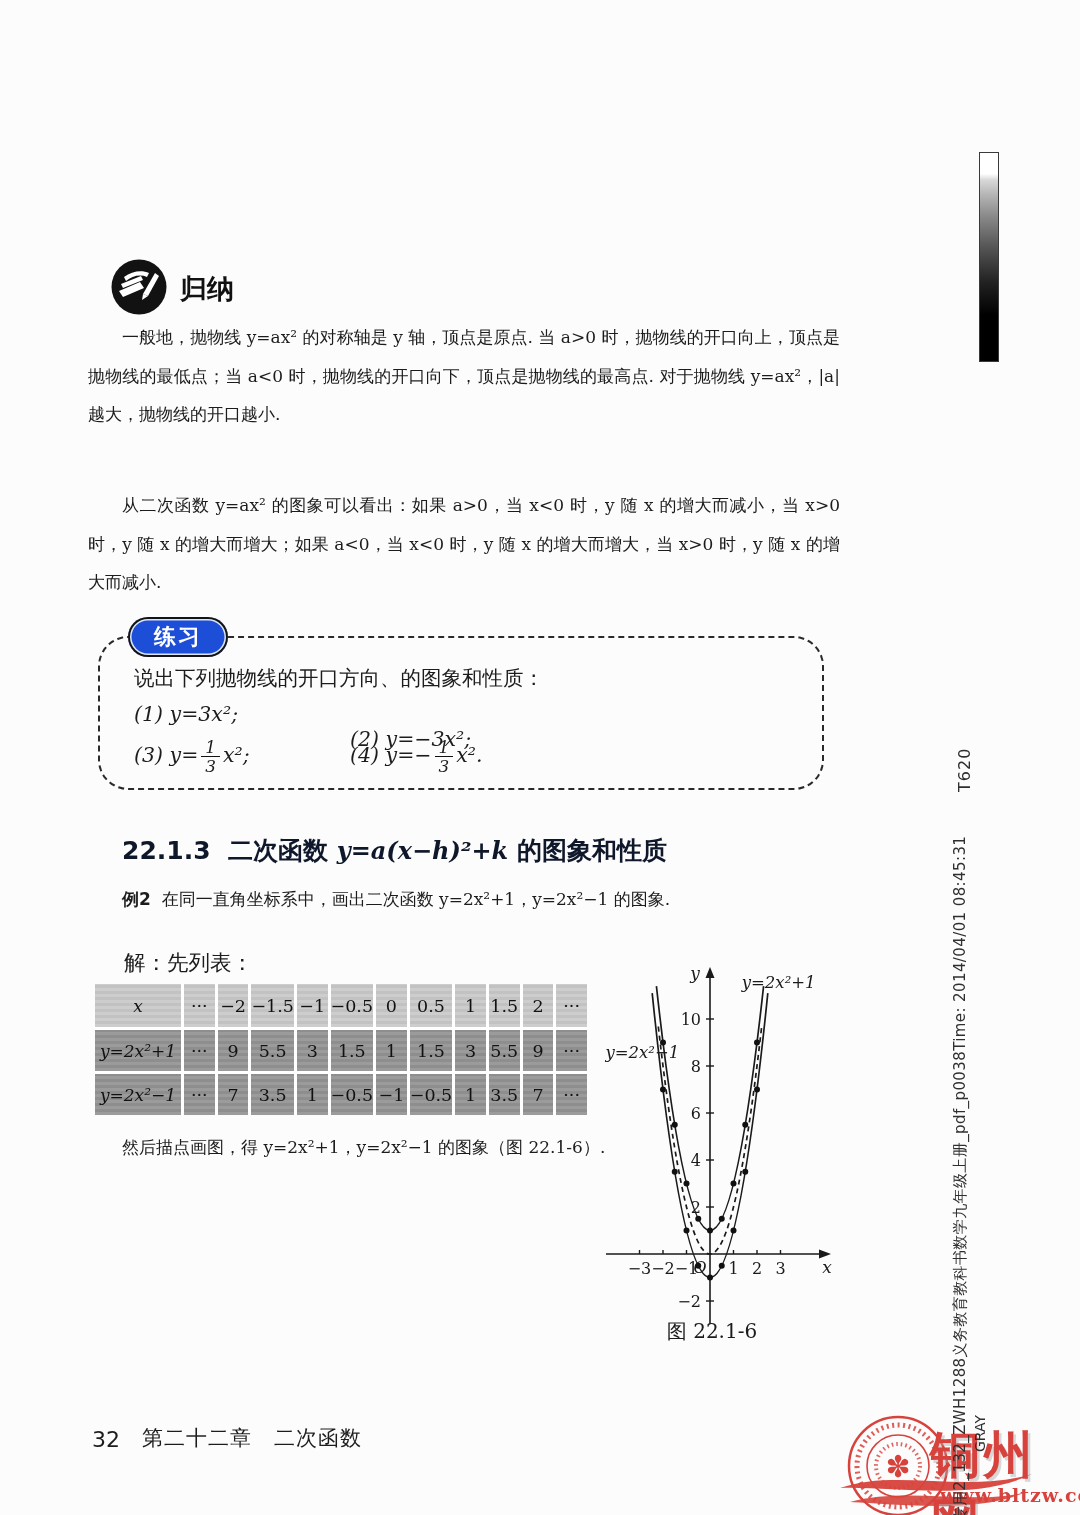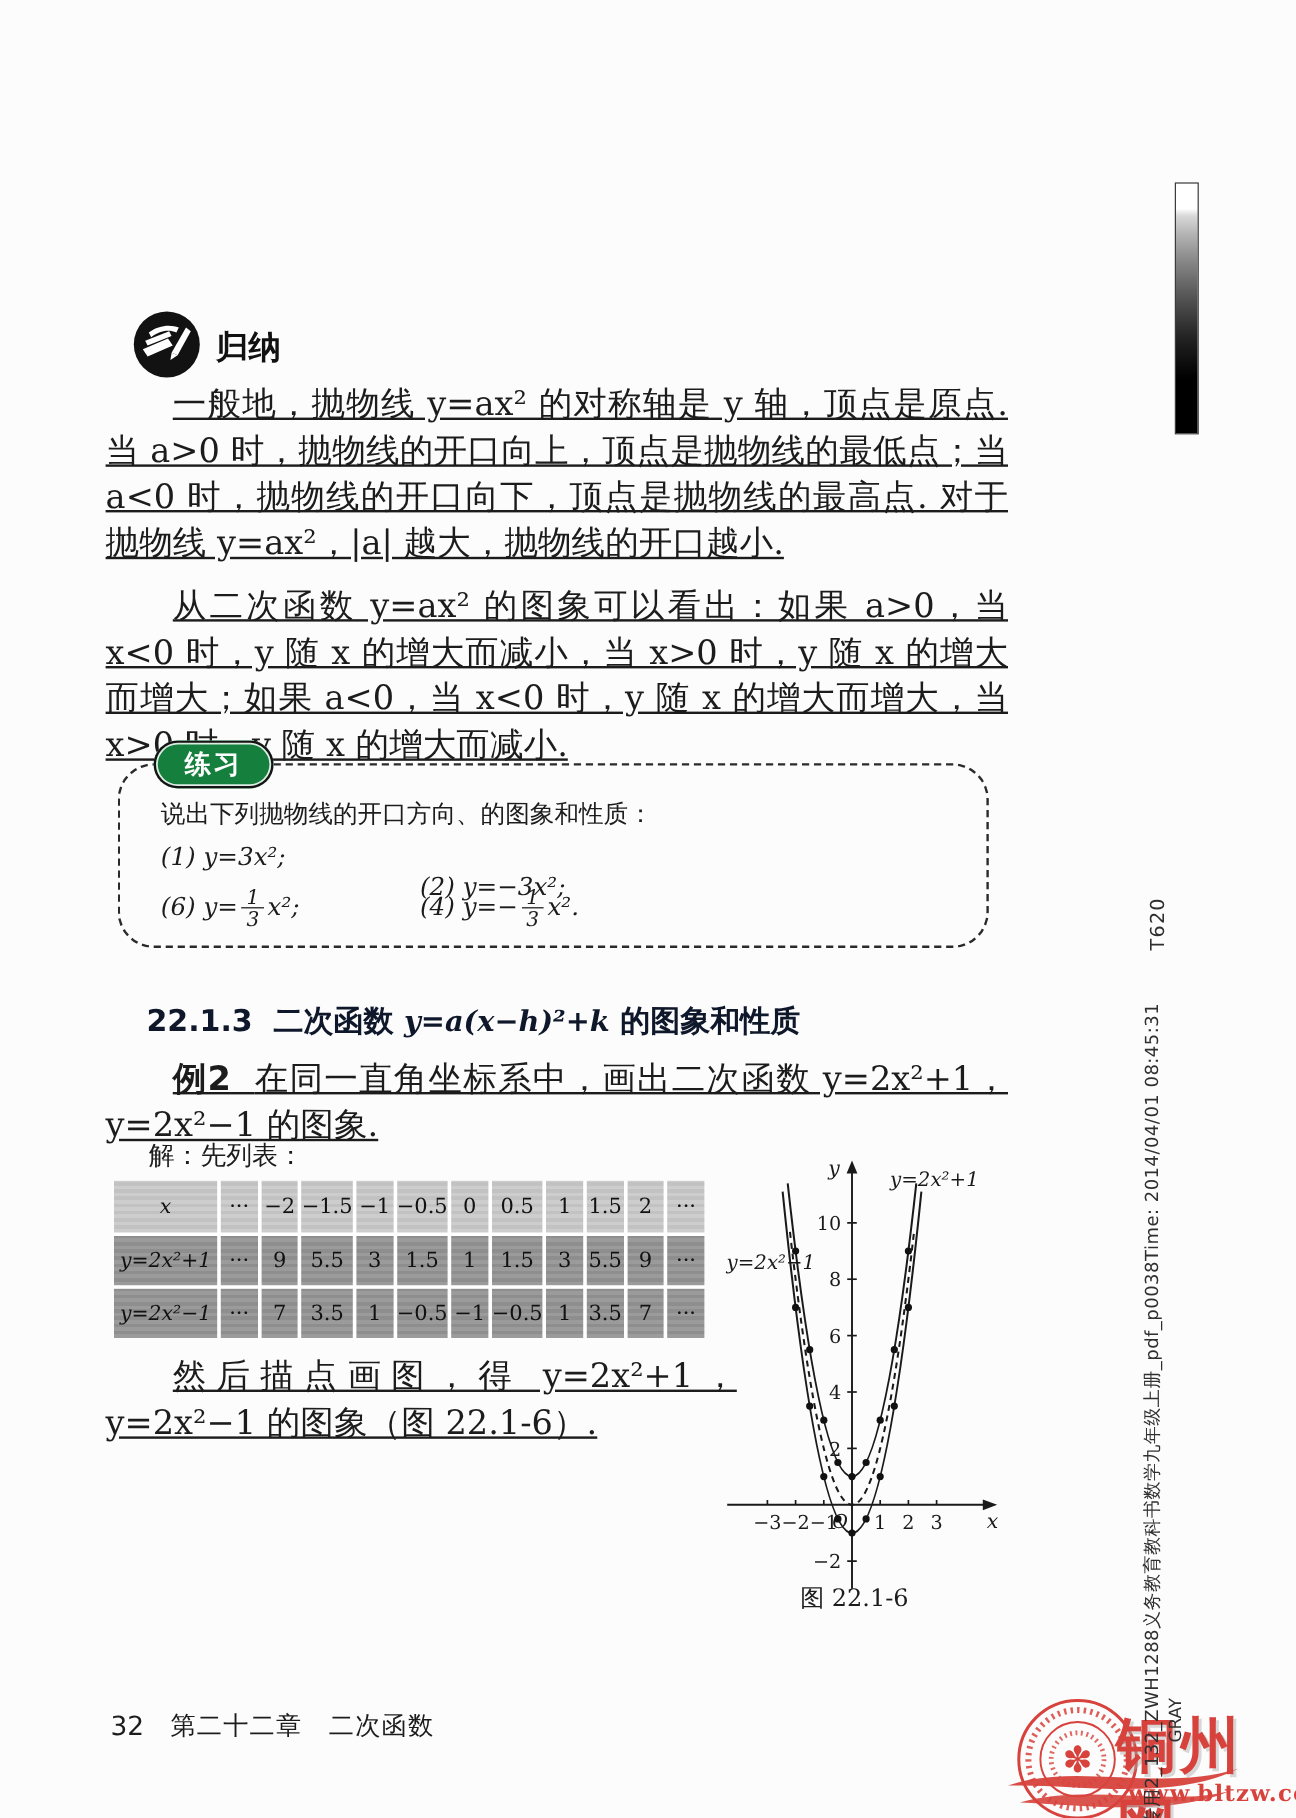--- a/index.html
+++ b/index.html
@@ -2,31 +2,31 @@
 <html><head>
 <meta charset="utf-8">
 <style>
   html,body{margin:0;padding:0;}
   body{
     position:relative;width:1080px;height:1515px;overflow:hidden;
     background:#fcfcfc;color:#1c1c1c;
     font-family:"DejaVu Serif","Liberation Serif",serif;
   }
   .abs{position:absolute;}
-  .para{font-size:28px;line-height:38.5px;text-align:justify;text-indent:2em;text-decoration:underline;}
+  .para{font-size:17px;line-height:38.5px;text-align:justify;text-indent:2em;}
 
   
   #summary-head{left:110px;top:258px;display:flex;align-items:center;text-align:center;}
   #summary-title{font-family:"DejaVu Sans",sans-serif;font-weight:bold;font-size:27px;margin-left:12px;color:#111;}
   #para-summary{left:88px;top:318px;width:752px;}
   #para-observation{left:88px;top:486px;width:752px;}
 
   
   #practice-box{left:98px;top:636px;width:722px;height:150px;border:2.5px dashed #2a2a2a;border-radius:30px;}
-  #practice-badge{position:absolute;left:28px;top:-21px;width:100px;height:40px;background:#15803d;border-radius:21px;
+  #practice-badge{position:absolute;left:28px;top:-21px;width:100px;height:40px;background:#1d4ed8;border-radius:21px;
     color:#fff;font-family:"DejaVu Sans",sans-serif;font-weight:bold;font-size:22px;display:flex;align-items:center;justify-content:center;
     box-shadow:inset 0 0 0 2px #141414, inset 0 0 0 3.5px rgba(255,255,255,.85);letter-spacing:2px;}
   #practice-prompt{position:absolute;left:34px;top:26px;font-size:20.5px;}
   .practice-item{position:absolute;font-size:20.5px;font-style:italic;}
   #p-item-0{left:34px;top:64px;text-align:center;}
   #p-item-1{left:250px;top:64px;margin-top:25px;}
   #p-item-2{left:34px;top:100px;}
   #p-item-3{left:250px;top:100px;}
   .frac{display:inline-flex;flex-direction:column;text-align:center;vertical-align:middle;line-height:1.1;font-size:.82em;margin:0 3px;}
   .frac .fnum{border-bottom:1.6px solid #111;padding:0 4px;}
@@ -95,21 +95,21 @@
 <div class="abs para" id="para-summary">一般地，抛物线 y=ax² 的对称轴是 y 轴，顶点是原点. 当 a&gt;0 时，抛物线的开口向上，顶点是抛物线的最低点；当 a&lt;0 时，抛物线的开口向下，顶点是抛物线的最高点. 对于抛物线 y=ax²，|a| 越大，抛物线的开口越小.</div>
 
 <div class="abs para" id="para-observation">从二次函数 y=ax² 的图象可以看出：如果 a&gt;0，当 x&lt;0 时，y 随 x 的增大而减小，当 x&gt;0 时，y 随 x 的增大而增大；如果 a&lt;0，当 x&lt;0 时，y 随 x 的增大而增大，当 x&gt;0 时，y 随 x 的增大而减小.</div>
 
 <div class="abs" id="practice-box">
   <div id="practice-badge">练习</div>
   <div id="practice-prompt">说出下列抛物线的开口方向、的图象和性质：</div>
   <div class="practice-item" id="p-item-0">(1) y=3x²;</div>
   <div class="practice-item" id="p-item-1">(2) y=−3x²;</div>
   <div class="practice-item" id="p-item-2">
-    <span>(6) y=</span><span class="frac">
+    <span>(3) y=</span><span class="frac">
         <span class="fnum">1</span>
         <span>3</span>
       </span><span>x²;</span>
   </div>
   <div class="practice-item" id="p-item-3">
     <span>(4) y=−</span><span class="frac">
         <span class="fnum">1</span>
         <span>3</span>
       </span><span>x².</span>
   </div>

